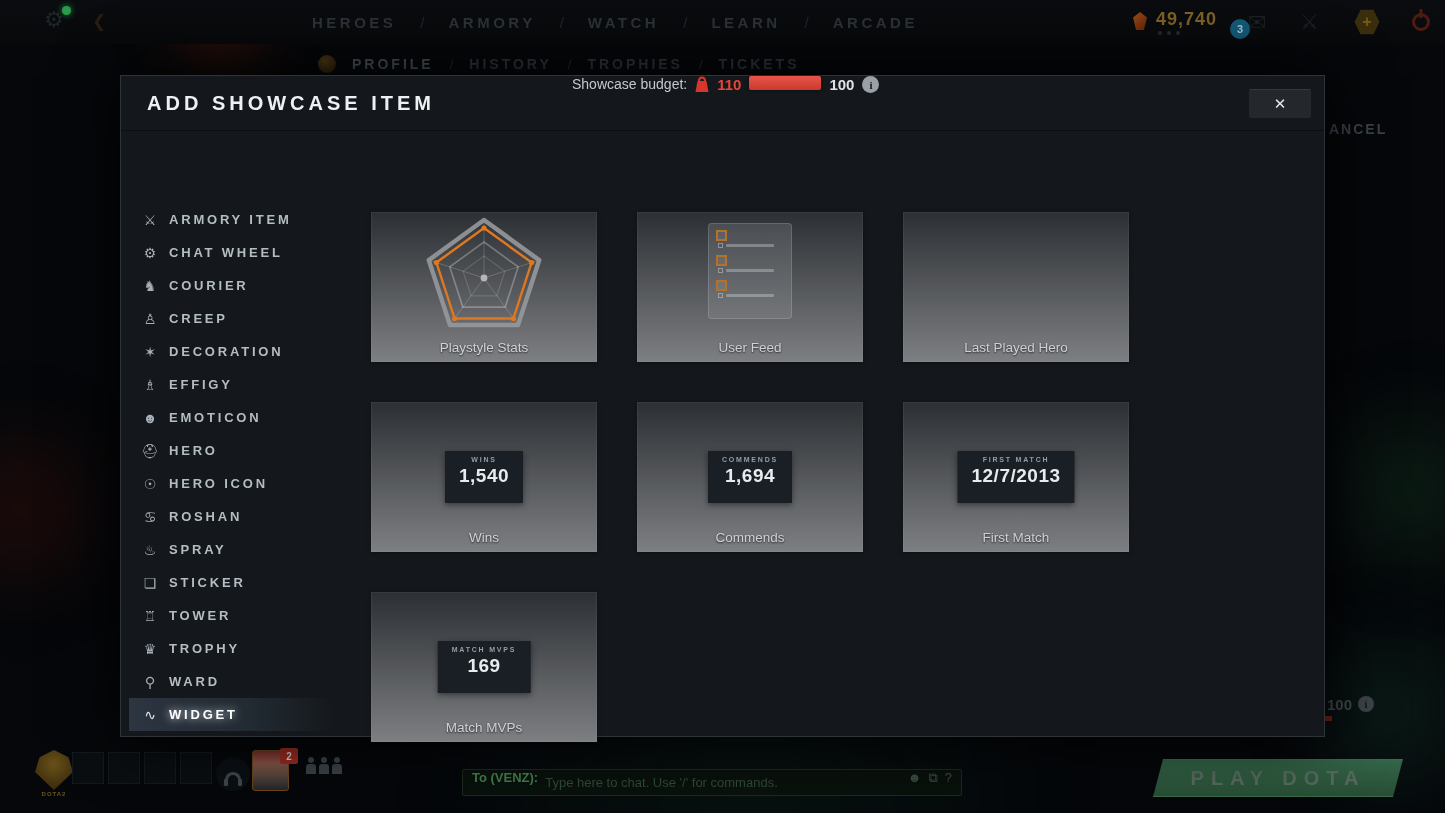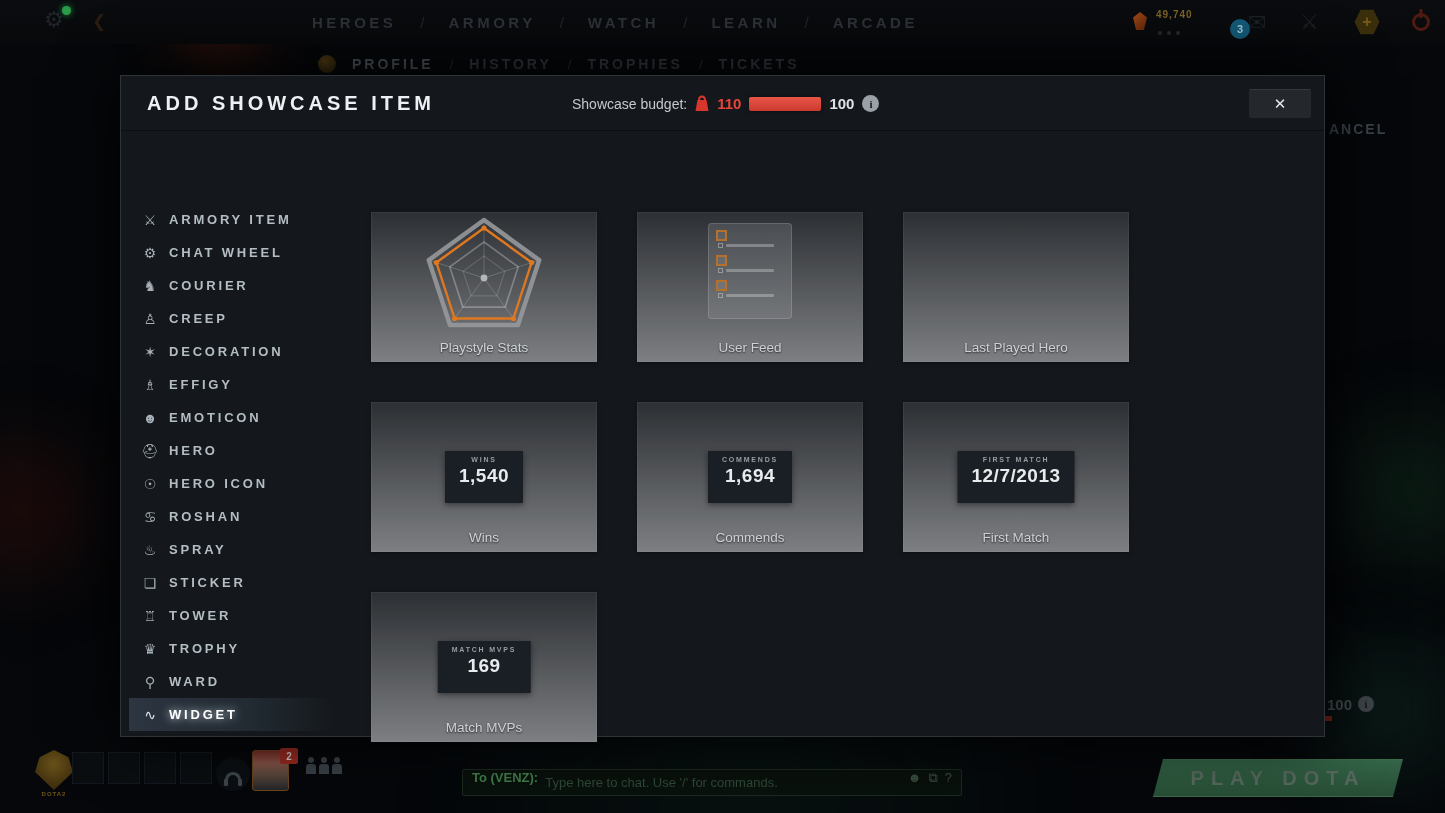--- a/index.html
+++ b/index.html
@@ -25,21 +25,21 @@
   .gear-glyph { position:absolute; left:44px; top:7px; font-size:22px; color:#1f252a; }
   .green-dot  { position:absolute; left:62px; top:6px; width:9px; height:9px; border-radius:50%;
                 background:#2a9c49; box-shadow:0 0 6px rgba(40,180,80,.8); }
   .back-chevron { position:absolute; left:92px; top:11px; font-size:17px; color:#2a1e12; }
   .nav-menu { position:absolute; left:312px; top:0; height:44px; display:flex; align-items:center; gap:24px; }
   .nav-item { font-size:15px; font-weight:bold; letter-spacing:3.5px; color:#2c3238; cursor:pointer; }
   .nav-sep  { font-size:15px; color:#20262c; }
   .shard { position:absolute; left:1133px; top:12px; width:14px; height:18px;
            background:linear-gradient(135deg,#a14a16,#5e2608);
            clip-path:polygon(50% 0,100% 30%,78% 100%,22% 100%,0 30%); }
-  .currency { position:absolute; left:1156px; top:9px; font-size:10px; font-weight:bold;
+  .currency { position:absolute; left:1156px; top:9px; font-size:18px; font-weight:bold;
               letter-spacing:1px; color:#7d6226; }
   .currency-dots { position:absolute; left:1158px; top:31px; display:flex; gap:5px; }
   .currency-dots span { width:4px; height:4px; border-radius:50%; background:#262b30; }
   .mail-glyph { position:absolute; left:1248px; top:10px; font-size:22px; color:#1a2025; }
   .mail-badge { position:absolute; left:1230px; top:19px; width:20px; height:20px; border-radius:50%;
                 background:#135a78; color:#9fc4d4; font-size:11px; font-weight:bold;
                 display:flex; align-items:center; justify-content:center; }
   .armory-glyph { position:absolute; left:1300px; top:10px; font-size:21px; color:#1c2126; }
   .plus-hex { position:absolute; left:1354px; top:9px; width:26px; height:26px;
               clip-path:polygon(25% 3%,75% 3%,98% 50%,75% 97%,25% 97%,2% 50%);
@@ -105,21 +105,21 @@
                  clip-path:polygon(10px 0,100% 0,calc(100% - 10px) 100%,0 100%);
                  display:flex; align-items:center; justify-content:center;
                  font-size:20px; font-weight:bold; letter-spacing:7px; color:#57695e; cursor:pointer; }
 
   
   .modal { position:absolute; left:120px; top:75px; width:1205px; height:662px;
            background:#14181c; border:1px solid #2e3338; box-shadow:0 0 60px rgba(0,0,0,.9); }
   .modal-header { position:relative; height:55px; border-bottom:1px solid #0c0f12; }
   .modal-title { position:absolute; left:26px; top:16px; font-size:20px; font-weight:bold;
                  letter-spacing:4px; color:#eef1f3; }
-  .budget-group { position:absolute; left:451px; top:0; height:55px; display:flex; align-items:center; gap:8px; }
+  .budget-group { position:absolute; left:451px; top:0; height:55px; display:flex; gap:8px; }
   .budget-label { font-size:14px; color:#c3c9cd; }
   .budget-used { font-size:15px; font-weight:bold; color:#e8453a; }
   .budget-bar { width:72px; height:14px; border-radius:2px;
                 background:linear-gradient(#ea5448,#c93a2f); box-shadow:0 0 4px rgba(0,0,0,.5); }
   .budget-total { font-size:15px; font-weight:bold; color:#dfe3e6; }
   .info-icon { width:17px; height:17px; border-radius:50%; background:#9aa0a5; color:#17191c;
                font-size:11px; font-weight:bold; display:flex; align-items:center; justify-content:center;
                font-family:"Liberation Serif",serif; cursor:pointer; }
   .close-button { position:absolute; left:1127px; top:13px; width:64px; height:30px;
                   background:#24282d; border:1px solid #15181c; border-top-color:#34393f; border-radius:3px;

